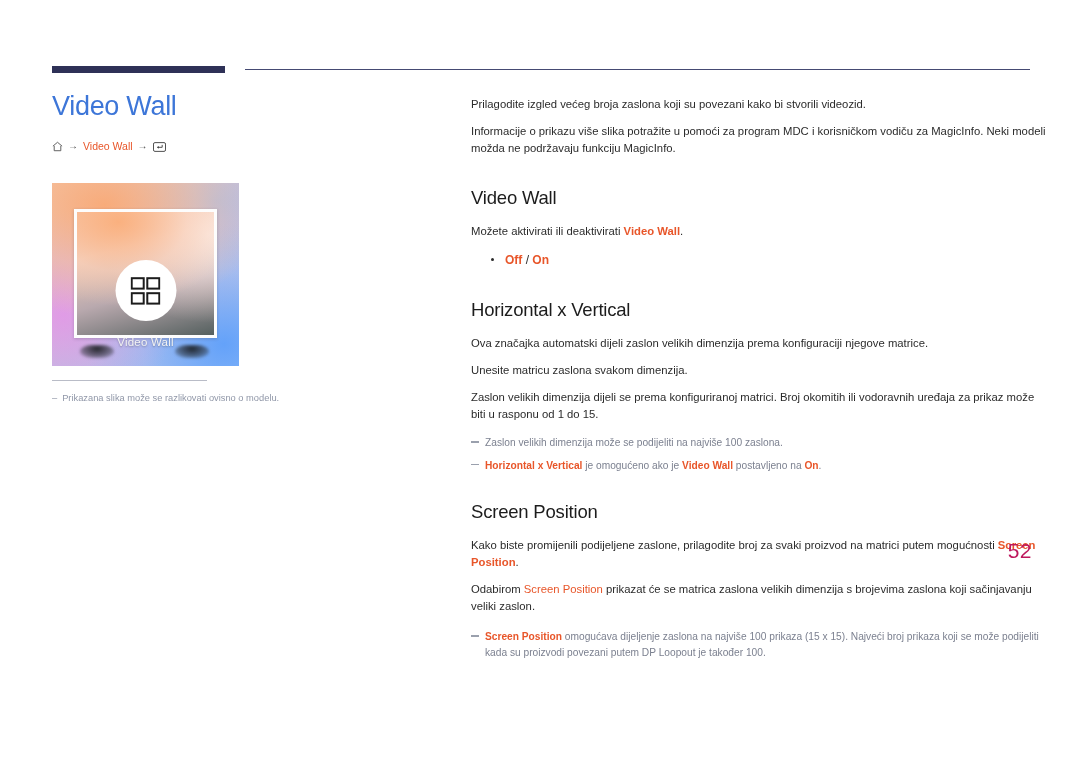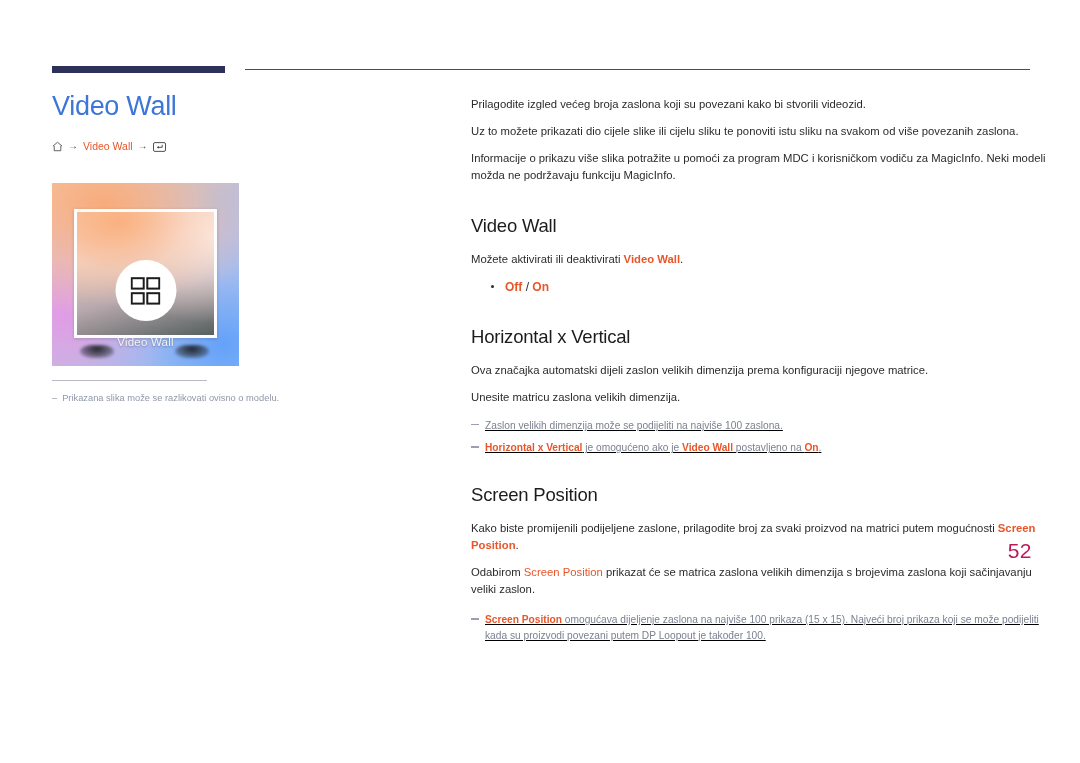--- a/index.html
+++ b/index.html
@@ -200,21 +200,21 @@
     content: "";
     position: absolute;
     left: 20px;
     top: 7px;
     width: 3px;
     height: 3px;
     border-radius: 50%;
     background: #2b2b2b;
   }
 
-  .notes { margin-top: 12px; text-decoration: underline; }
+  .notes { margin-top: 12px; }
   .note {
     position: relative;
     padding-left: 14px;
     font-size: 10.2px;
     line-height: 1.5;
     color: #7c8190;
     margin-bottom: 7px;
   }
   .note:last-child { margin-bottom: 0; }
   .note::before {
@@ -304,36 +304,36 @@
     <div class="caption-rule"></div>
     <div class="caption-text">
       <span class="dash">–</span>
       <span>Prikazana slika može se razlikovati ovisno o modelu.</span>
     </div>
   </div>
 
   <div class="right-col">
 
     <p class="para">Prilagodite izgled većeg broja zaslona koji su povezani kako bi stvorili videozid.</p>
-    <p class="para">Uz to možete prikazati dio cijele slike ili cijelu sliku te ponoviti istu sliku na svakom od više povezanih zaslona.</p>
     <p class="para">Informacije o prikazu više slika potražite u pomoći za program MDC i korisničkom vodiču za MagicInfo. Neki modeli možda ne podržavaju funkciju MagicInfo.</p>
 
     <h2 class="section">Video Wall</h2>
 
     <p class="para"><span>Možete aktivirati ili deaktivirati </span><span class="hl-b">Video Wall</span><span>.</span></p>
 
 
     <ul class="opts">
       <li><span class="hl-b">Off</span><span> / </span><span class="hl-b">On</span></li>
     </ul>
 
     <h2 class="section">Horizontal x Vertical</h2>
 
     <p class="para">Ova značajka automatski dijeli zaslon velikih dimenzija prema konfiguraciji njegove matrice.</p>
-    <p class="para">Unesite matricu zaslona velikih dimenzija.</p>
+    <p class="para">Unesite matricu zaslona svakom dimenzija.</p>
+    <p class="para">Zaslon velikih dimenzija dijeli se prema konfiguriranoj matrici. Broj okomitih ili vodoravnih uređaja za prikaz može biti u rasponu od 1 do 15.</p>
 
     <div class="notes">
       <div class="note">Zaslon velikih dimenzija može se podijeliti na najviše 100 zaslona.</div>
       <div class="note"><span class="hl-b">Horizontal x Vertical</span><span> je omogućeno ako je </span><span class="hl-b">Video Wall</span><span> postavljeno na </span><span class="hl-b">On</span><span>.</span></div>
     </div>
 
     <h2 class="section tight">Screen Position</h2>
 
     <p class="para"><span>Kako biste promijenili podijeljene zaslone, prilagodite broj za svaki proizvod na matrici putem mogućnosti </span><span class="hl-b">Screen Position</span><span>.</span></p>
 

